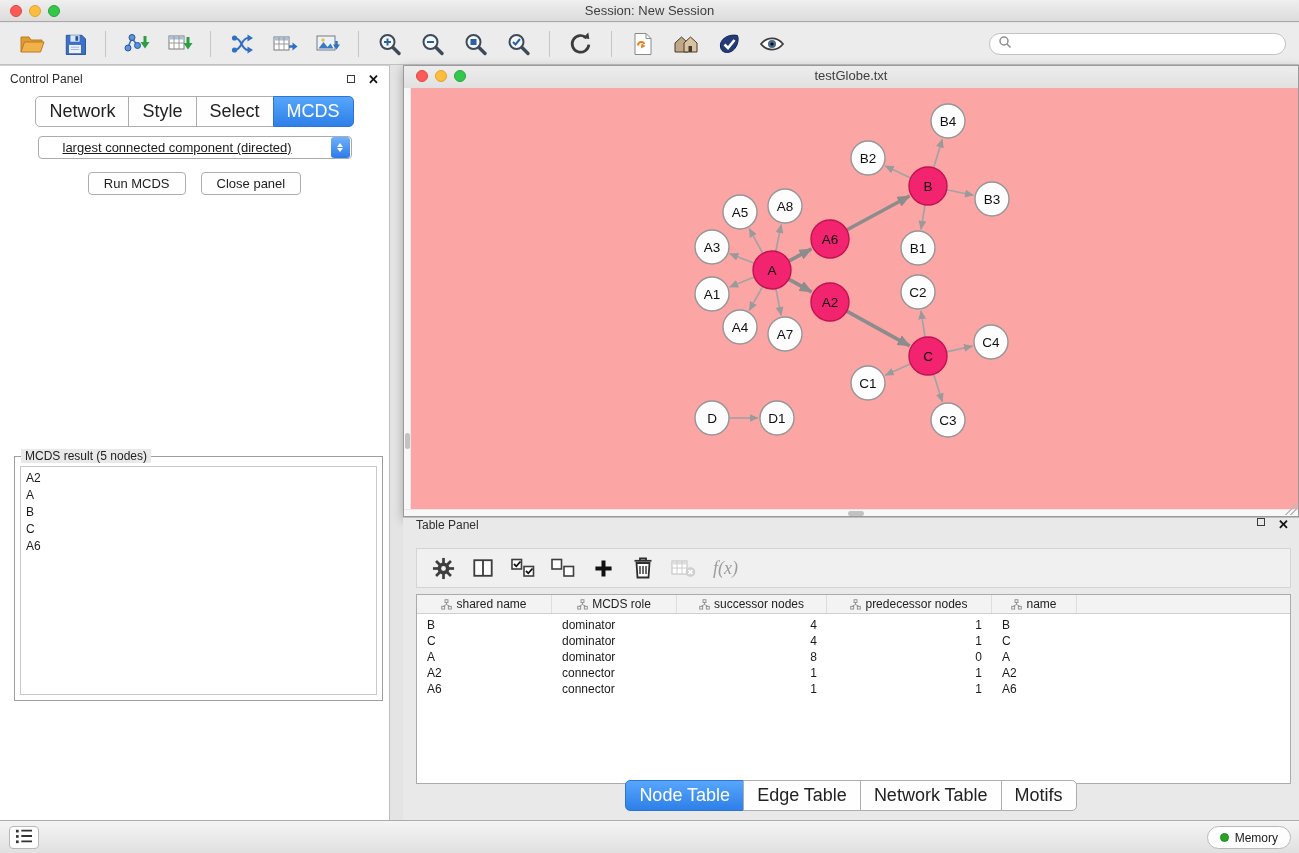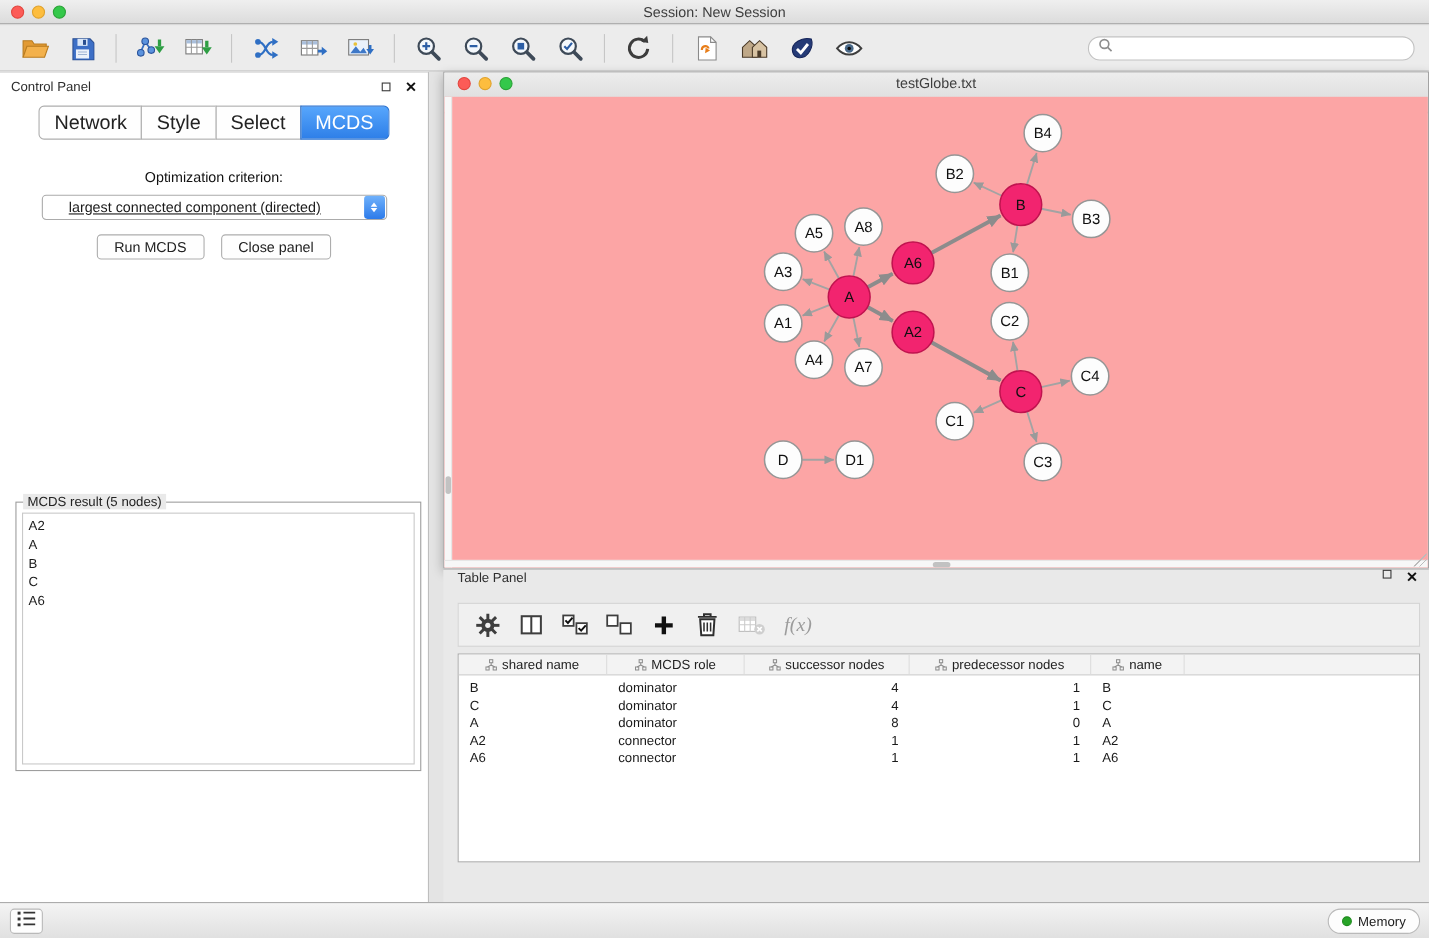--- a/index.html
+++ b/index.html
@@ -237,21 +237,20 @@
     <span class="grow"></span>
     <span class="win-sq"></span>
     <span class="win-x">✕</span>
   </div>
   <div class="seg-row">
       <div class="seg">Network</div>
       <div class="seg">Style</div>
       <div class="seg">Select</div>
       <div class="seg active">MCDS</div>
     </div>
-  <div class="opt-label">Optimization criterion:</div>
   <div class="combo">
     <span class="combo-text">largest connected component (directed)</span>
     <span class="combo-btn">
         <span class="chev up"></span>
         <span class="chev down"></span>
       </span>
   </div>
   <div class="btn-row">
     <button class="push-btn">Run MCDS</button>
     <button class="push-btn">Close panel</button>
@@ -556,20 +555,26 @@
         </div>
         <div class="dt-row">
           <div class="dt-td" style="width: 135px; text-align: left;">A6</div>
           <div class="dt-td" style="width: 125px; text-align: left;">connector</div>
           <div class="dt-td" style="width: 150px; text-align: right;">1</div>
           <div class="dt-td" style="width: 165px; text-align: right;">1</div>
           <div class="dt-td" style="width: 85px; text-align: left;">A6</div>
         </div>
       </div>
   </div>
+  <div class="tp-tabs">
+      <div class="seg active">Node Table</div>
+      <div class="seg">Edge Table</div>
+      <div class="seg">Network Table</div>
+      <div class="seg">Motifs</div>
+    </div>
 </div>
 
 <div class="status-bar">
   <div class="list-btn">
     <span><svg width="18" height="16" viewBox="0 0 20 18">
           <g stroke="#333" stroke-width="2">
             <path d="M7 3h12 M7 9h12 M7 15h12"></path>
           </g>
           <g fill="#333">
             <rect x="1" y="2" width="3" height="3"></rect>

